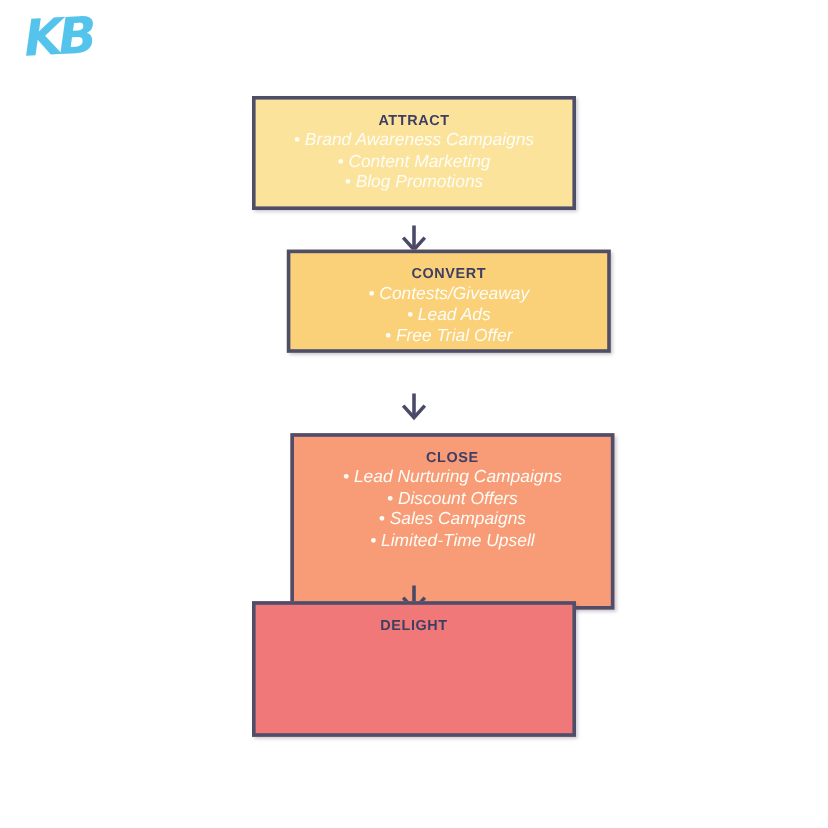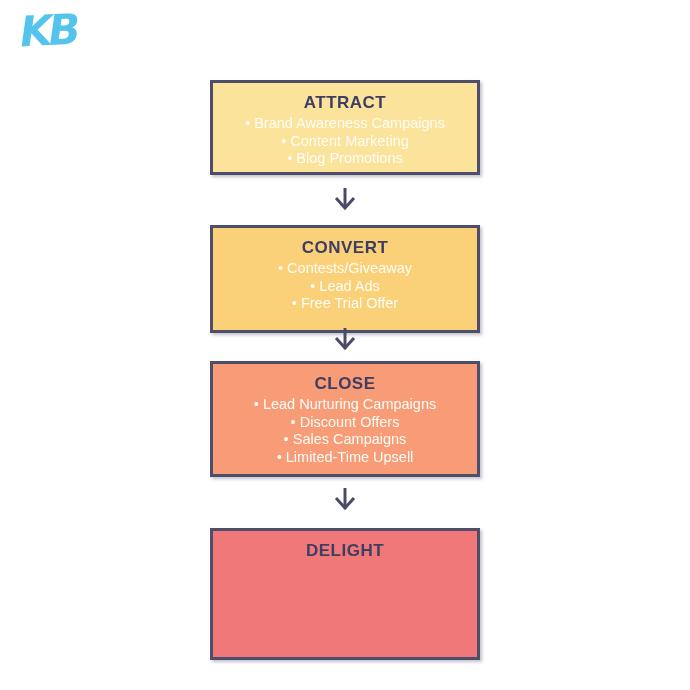--- a/index.html
+++ b/index.html
@@ -30,34 +30,35 @@
     position: absolute;
     left: 210px;
     width: 270px;
     box-sizing: border-box;
     border: 3px solid #4E4E6A;
     box-shadow: 2px 2px 3px rgba(78,78,106,0.35);
     text-align: center;
     padding-top: 10px;
   }
   .stage-1 { top: 80px;  height: 95px; }
-  .stage-2 { top: 225px; height: 108px; }
-  .stage-3 { top: 361px; height: 116px; }
-  .stage-4 { top: 528px; height: 132px; }
+  .stage-2 { top: 208px; height: 86px; margin-left: 29px; }
+  .stage-3 { top: 361px; height: 147px; margin-left: 32px; }
+  .stage-4 { top: 501px; height: 113px; }
   .stage-title {
-    font-size: 17px;
+    font-size: 12px;
     font-weight: bold;
     letter-spacing: 0.5px;
     color: #3E3E62;
     margin: 0 0 2px 0;
   }
   .stage-items {
     list-style: none;
     margin: 0;
     padding: 0;
+    font-style: italic;
   }
   .stage-items li {
     font-size: 14.5px;
     line-height: 17.5px;
     color: #FDFDF6;
   }
   .stage-items li::before {
     content: "\2022\00a0";
   }
   .arrow {

